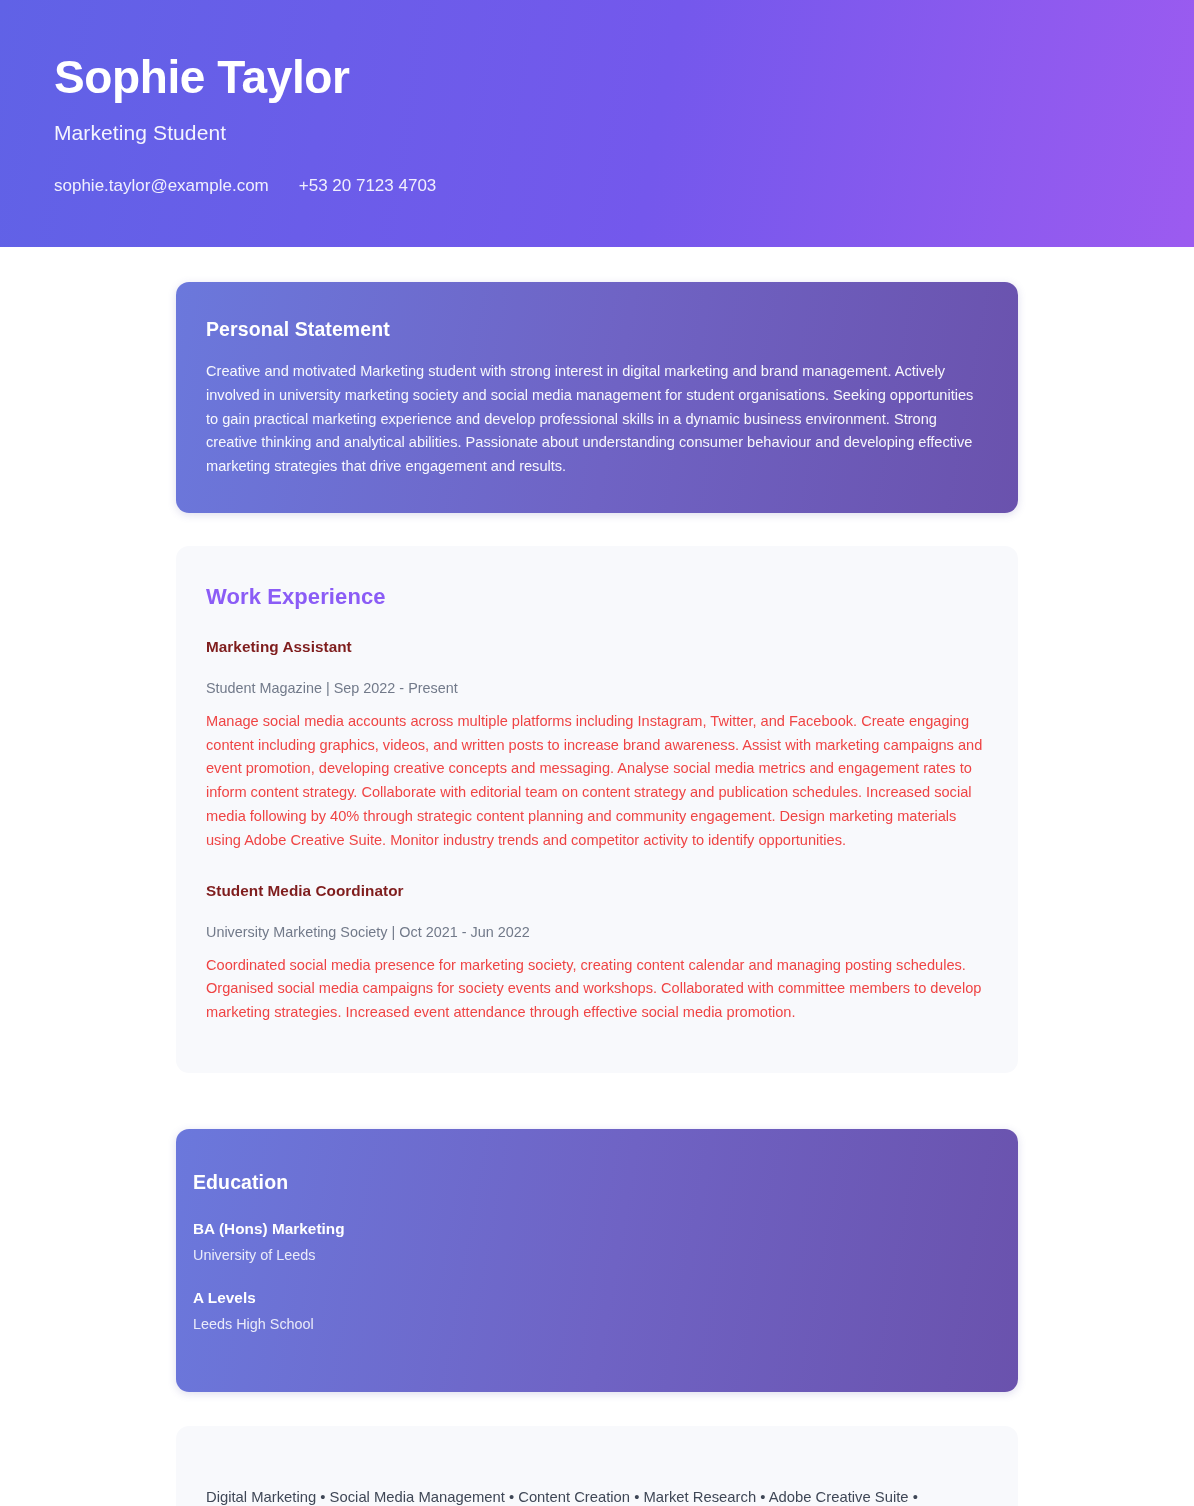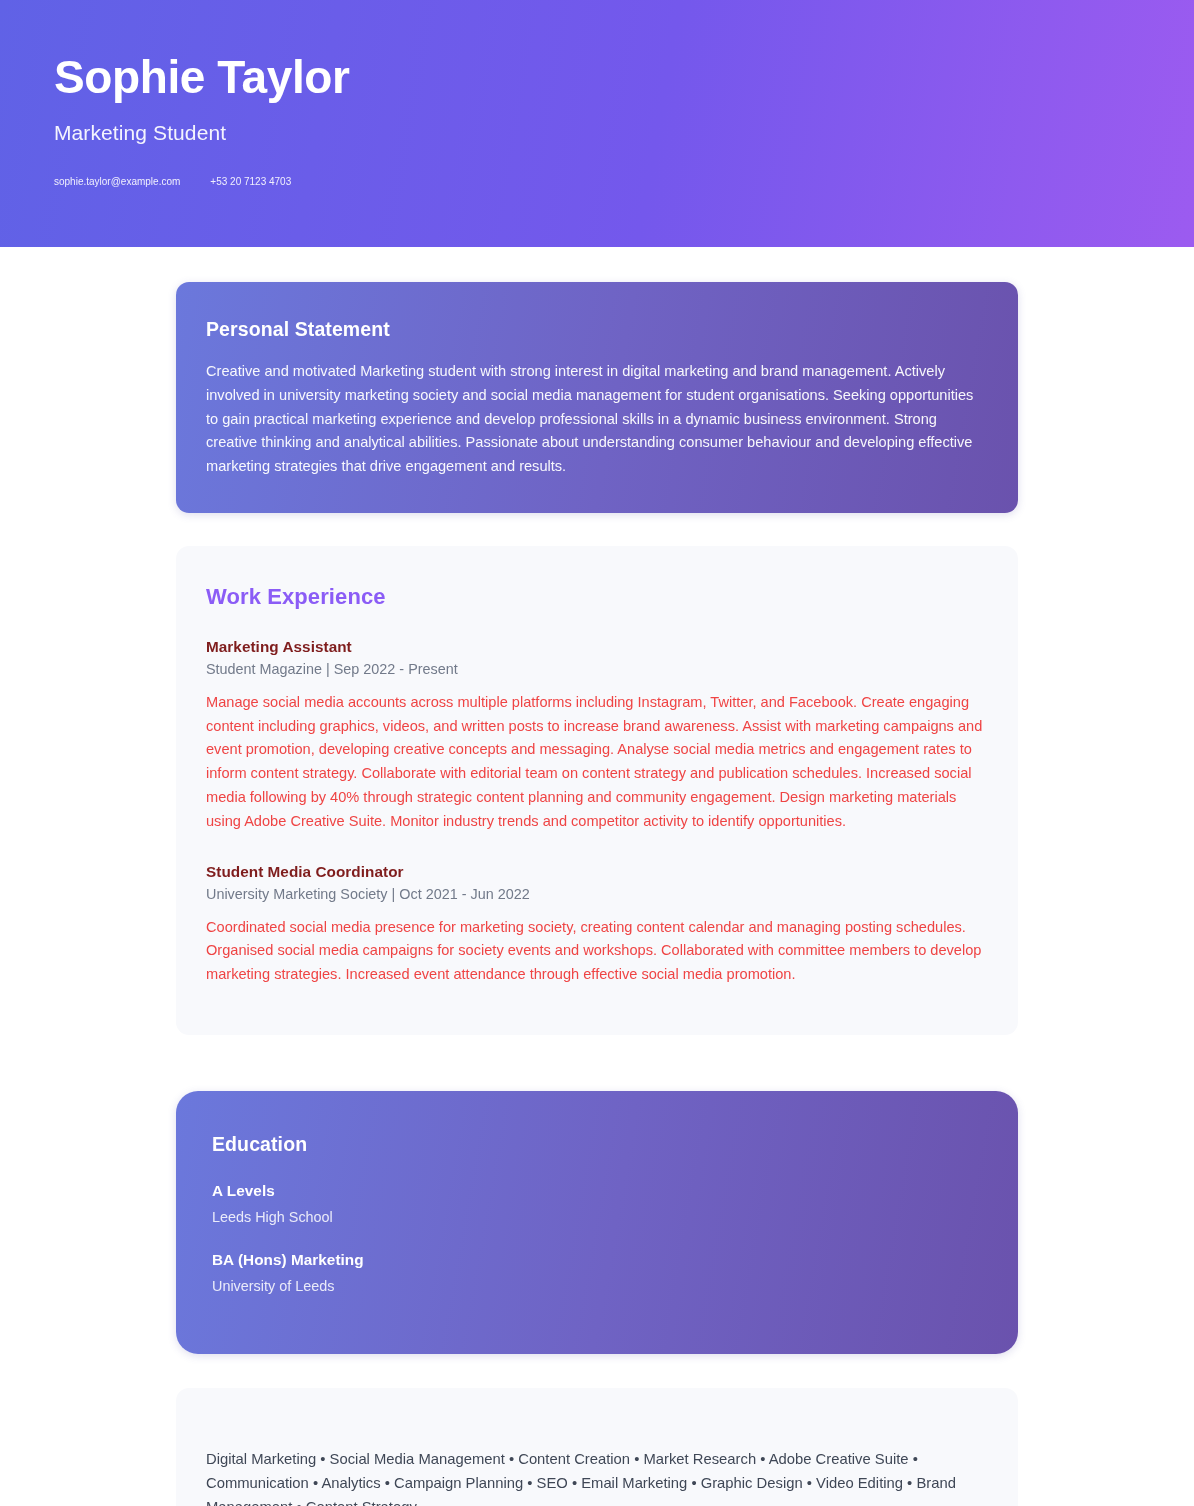--- a/index.html
+++ b/index.html
@@ -43,21 +43,21 @@
   .header-title {
     margin-top: 17px;
     font-size: 21px;
     font-weight: normal;
     color: rgba(255,255,255,0.93);
     letter-spacing: 0.1px;
   }
 
   .header-contact {
     margin-top: 31px;
-    font-size: 10px;
+    font-size: 17px;
     color: rgba(255,255,255,0.90);
     display: flex;
     align-items: baseline;
   }
   .header-contact .contact-item { white-space: nowrap; }
   .header-contact .contact-sep { display: inline-block; width: 30px; }
 
   
   .card {
     margin: 0 auto;
@@ -72,21 +72,21 @@
   }
 
   .card-light {
     background: #f8f9fc;
     color: #3f4756;
   }
 
   
   .sec-statement { margin-top: 35px; padding: 36px 30px 34px 30px; }
   .sec-work      { margin-top: 33px; padding: 38px 30px 48px 30px; }
-  .sec-education { margin-top: 56px; padding: 42px 30px 60px 36px; border-radius: 22px; }
+  .sec-education { margin-top: 56px; padding: 42px 30px 60px 17px; }
   .sec-skills    { margin-top: 34px; padding: 38px 30px 50px 30px; }
 
   
   .heading-on-dark {
     font-size: 19.5px;
     font-weight: bold;
     color: #ffffff;
     letter-spacing: 0.1px;
   }
 
@@ -110,21 +110,21 @@
   .job:first-of-type { margin-top: 28px; }
 
   .job-title {
     font-size: 15.3px;
     font-weight: bold;
     color: #7f1d1d;
     letter-spacing: 0.05px;
   }
 
   .job-meta {
-    margin-top: 5px;
+    margin-top: 24px;
     font-size: 14.4px;
     color: #727a8a;
   }
 
   .job-desc {
     margin-top: 14px;
     font-size: 14.6px;
     line-height: 1.63;
     color: #ef4444;
     max-width: 996px;
@@ -188,27 +188,27 @@
       <div class="job-title">Student Media Coordinator</div>
       <div class="job-meta">University Marketing Society | Oct 2021 - Jun 2022</div>
       <p class="job-desc">Coordinated social media presence for marketing society, creating content calendar and managing posting schedules. Organised social media campaigns for society events and workshops. Collaborated with committee members to develop marketing strategies. Increased event attendance through effective social media promotion.</p>
     </div>
   </section>
 
   <section class="card card-gradient sec-education">
     <h2 class="heading-on-dark">Education</h2>
 
     <div class="edu-entry">
+      <div class="edu-degree">BA (Hons) Marketing</div>
+      <div class="edu-school">University of Leeds</div>
+    </div>
+
+    <div class="edu-entry">
       <div class="edu-degree">A Levels</div>
       <div class="edu-school">Leeds High School</div>
     </div>
-
-    <div class="edu-entry">
-      <div class="edu-degree">BA (Hons) Marketing</div>
-      <div class="edu-school">University of Leeds</div>
-    </div>
   </section>
 
   <section class="card card-light sec-skills">
     <p class="skills-body">Digital Marketing • Social Media Management • Content Creation • Market Research • Adobe Creative Suite • Communication • Analytics • Campaign Planning • SEO • Email Marketing • Graphic Design • Video Editing • Brand Management • Content Strategy</p>
   </section>
 
 </div>
 
 </body></html>

